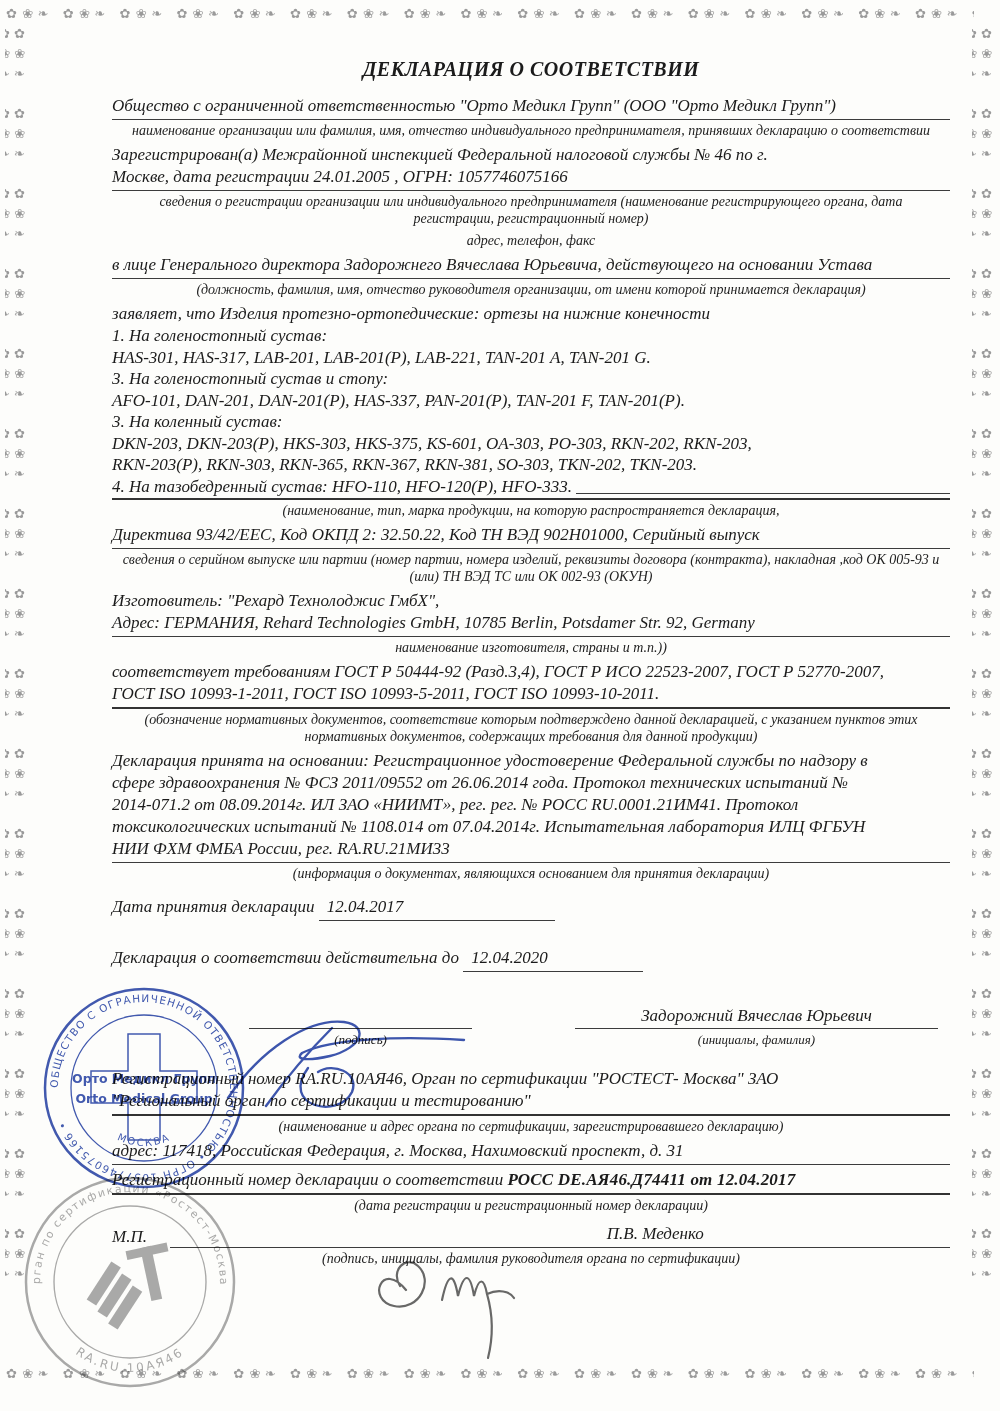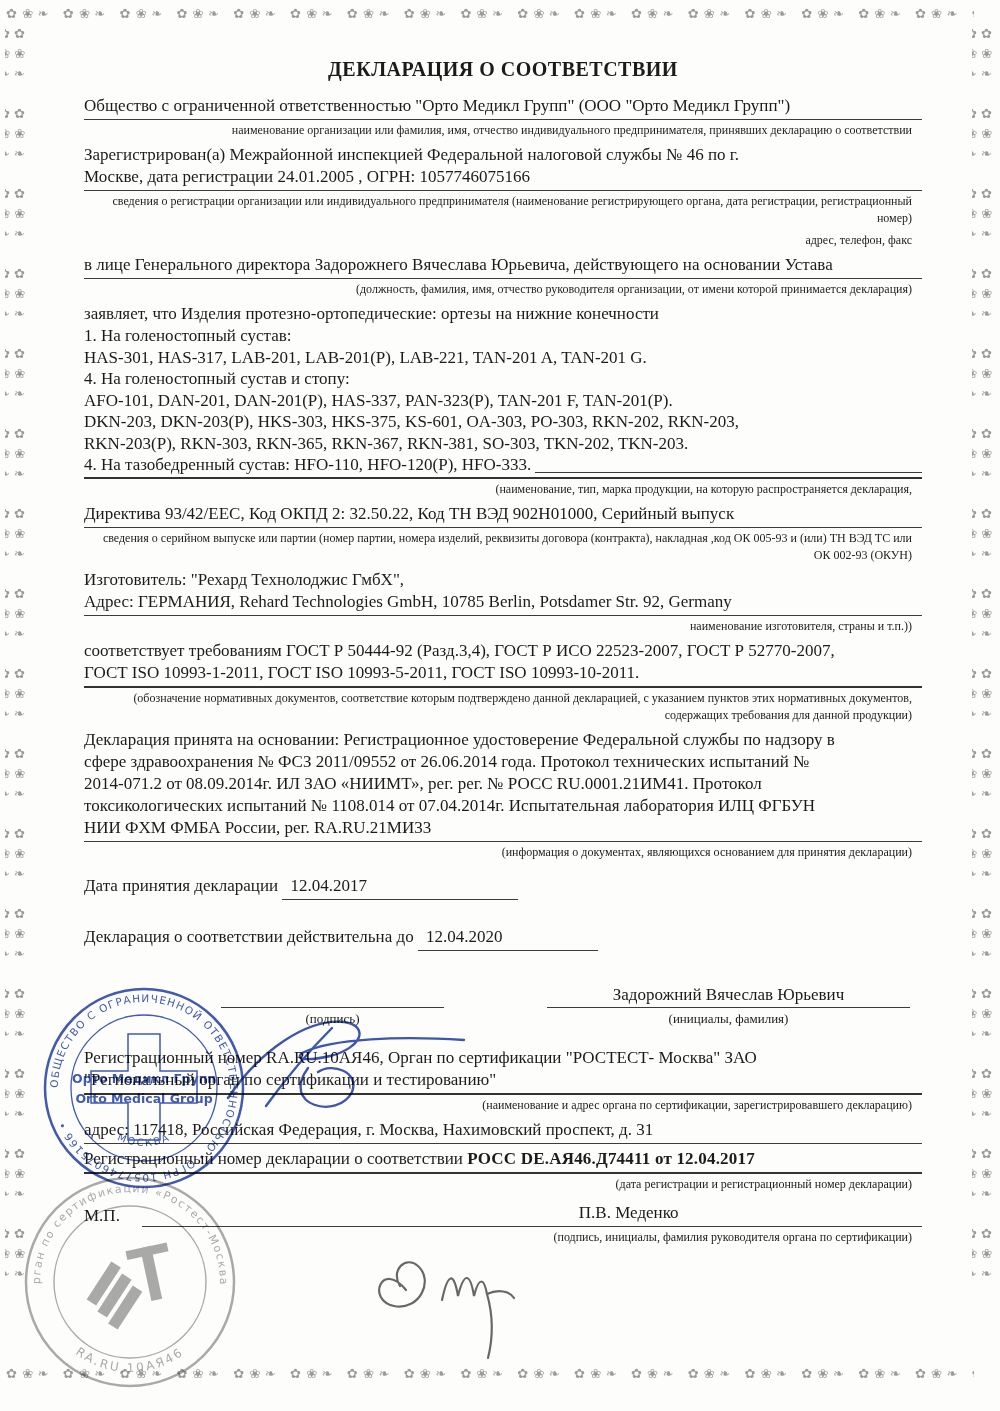--- a/index.html
+++ b/index.html
@@ -9,26 +9,26 @@
   .border-h{position:absolute;left:6px;right:26px;height:22px;overflow:hidden;white-space:nowrap;
             color:#9a9a9a;font-size:13px;letter-spacing:5px;font-family:"DejaVu Sans",sans-serif;user-select:none;}
   .border-top{top:6px}
   .border-bottom{top:1366px}
   .border-v{position:absolute;top:26px;height:1336px;width:22px;overflow:hidden;
             writing-mode:vertical-rl;text-orientation:upright;color:#9a9a9a;font-size:13px;
             letter-spacing:5px;font-family:"DejaVu Sans",sans-serif;user-select:none;}
   .border-left{left:5px}
   .border-right{left:972px}
 
-  .doc{position:absolute;left:84px;top:46px;width:838px;}
+  .doc{position:absolute;left:112px;top:46px;width:838px;font-style:italic;}
   .title{text-align:center;font-weight:bold;font-size:20px;letter-spacing:.5px;margin:12px 0 14px;}
   .line{font-size:17px;line-height:22px;}
   .u{border-bottom:1px solid #3c3c3c;padding-bottom:2px;}
   .u2{border-bottom:2px solid #333;padding-bottom:2px;}
-  .cap{font-size:12px;line-height:17px;text-align:right;margin:2px 10px 5px;color:#222;}
+  .cap{font-size:14px;line-height:17px;text-align:center;margin:2px 10px 5px;color:#222;}
   .sect{margin-top:0;}
   .items .line{line-height:21.5px;}
   .item-last{display:flex;}
   .item-last .fill{flex:1;border-bottom:1px solid #3c3c3c;margin-bottom:3px;margin-left:4px;}
   .hr2{border-bottom:2px solid #333;margin-top:1px;}
   .daterow{font-size:17px;line-height:22px;}
   .d1{margin-top:14px;}
   .d2{margin-top:26px;}
   .dval{display:inline-block;border-bottom:1px solid #3c3c3c;padding:0 4px 2px 8px;}
   .dval.w1{width:224px;}
@@ -77,22 +77,23 @@
     <div class="cap">адрес, телефон, факс</div>
 
     <div class="line u">в лице Генерального директора Задорожнего Вячеслава Юрьевича, действующего на основании Устава</div>
     <div class="cap">(должность, фамилия, имя, отчество руководителя организации, от имени которой принимается декларация)</div>
 
     <div class="line">заявляет, что Изделия протезно-ортопедические: ортезы на нижние конечности</div>
 
     <div class="items">
       <div class="line">1. На голеностопный сустав:</div>
       <div class="line">HAS-301, HAS-317, LAB-201, LAB-201(P), LAB-221, TAN-201 A, TAN-201 G.</div>
-      <div class="line">4. На голеностопный сустав и стопу:</div>
-      <div class="line">AFO-101, DAN-201, DAN-201(P), HAS-337, PAN-323(P), TAN-201 F, TAN-201(P).</div>
+      <div class="line">3. На голеностопный сустав и стопу:</div>
+      <div class="line">AFO-101, DAN-201, DAN-201(P), HAS-337, PAN-201(P), TAN-201 F, TAN-201(P).</div>
+      <div class="line">3. На коленный сустав:</div>
       <div class="line">DKN-203, DKN-203(P), HKS-303, HKS-375, KS-601, OA-303, PO-303, RKN-202, RKN-203,</div>
       <div class="line">RKN-203(P), RKN-303, RKN-365, RKN-367, RKN-381, SO-303, TKN-202, TKN-203.</div>
       <div class="line item-last">
         <span>4. На тазобедренный сустав: HFO-110, HFO-120(P), HFO-333.</span>
           <span class="fill"></span>
       </div>
       <div class="hr2"></div>
     </div>
     <div class="cap">(наименование, тип, марка продукции, на которую распространяется декларация,</div>
 

